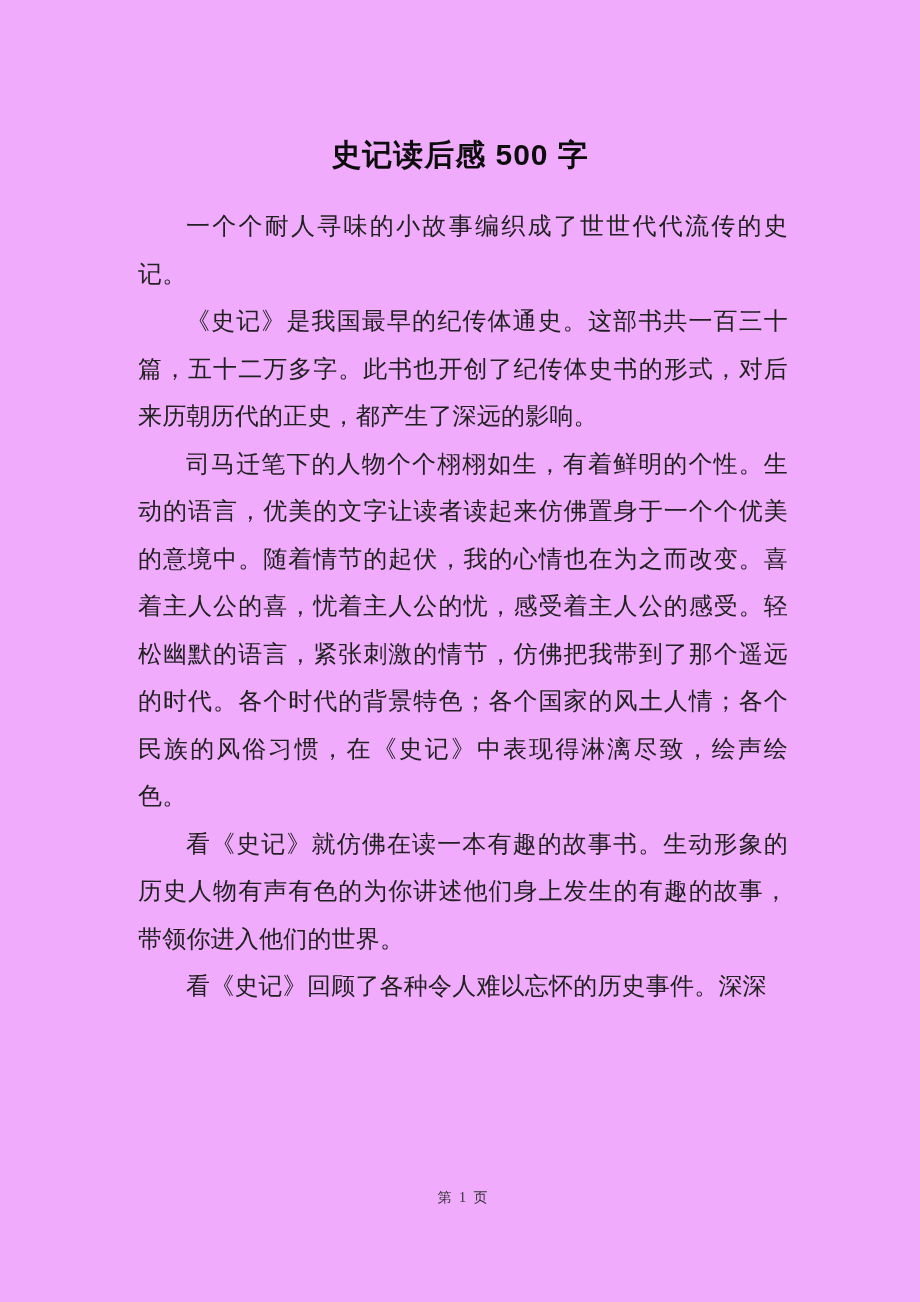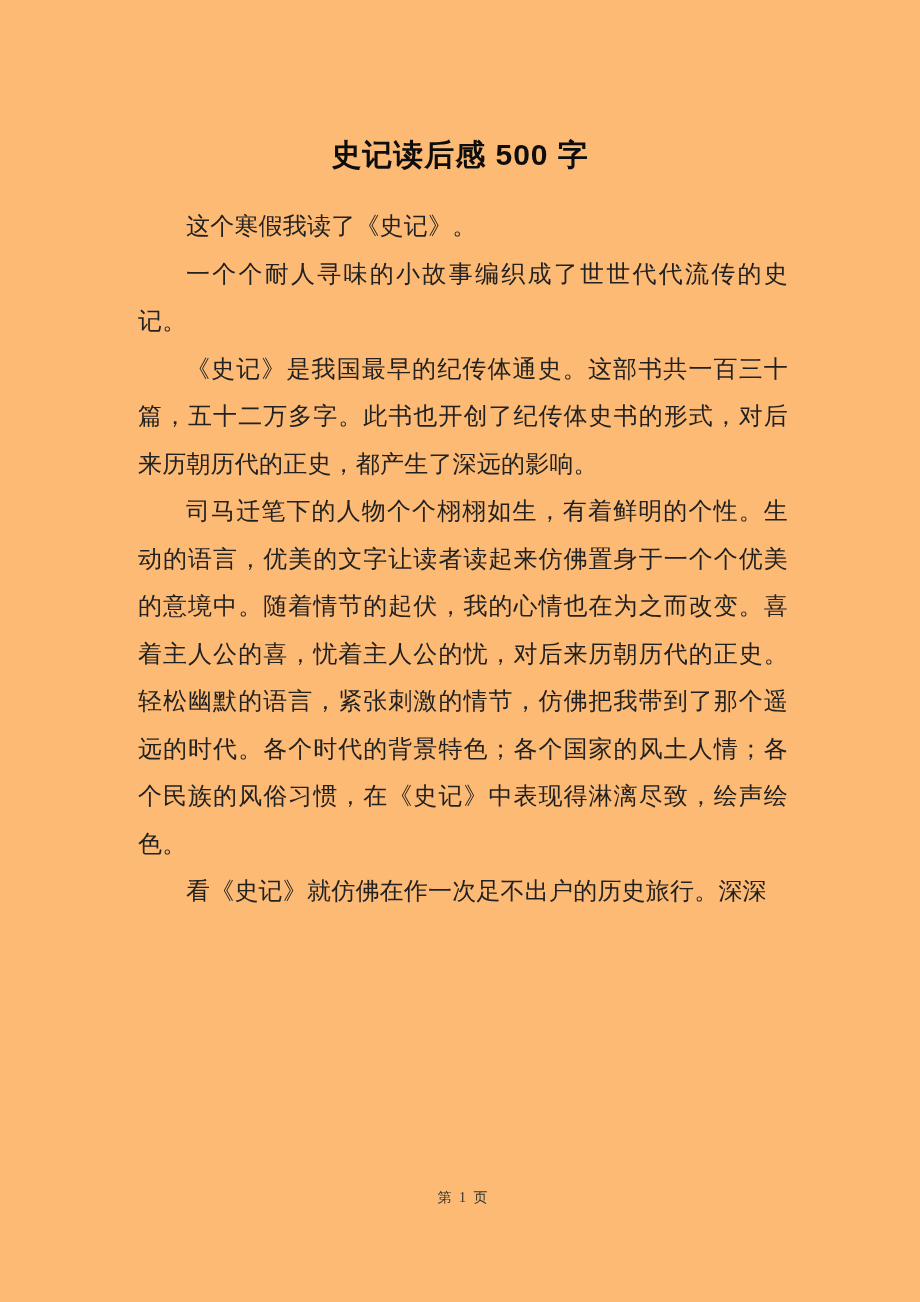--- a/index.html
+++ b/index.html
@@ -5,21 +5,21 @@
   html, body {
     margin: 0;
     padding: 0;
     background: #ffffff;
   }
   .page {
     position: relative;
     width: 920px;
     height: 1302px;
     margin: 0 auto;
-    background: #fdba74;
+    background: #f0abfc;
     overflow: hidden;
     box-sizing: border-box;
     padding-top: 136px;
   }
   .doc-title {
     margin: 0 0 30px 0;
     text-align: center;
     font-family: "Liberation Sans", "DejaVu Sans", sans-serif;
     font-weight: bold;
     font-size: 30px;
@@ -55,21 +55,21 @@
     letter-spacing: 2px;
   }
 </style>
 </head>
 <body>
 
 <div class="page">
   <h1 class="doc-title">史记读后感 500 字</h1>
 
   <div class="doc-body">
-      <p>这个寒假我读了《史记》。</p>
       <p>一个个耐人寻味的小故事编织成了世世代代流传的史记。</p>
       <p>《史记》是我国最早的纪传体通史。这部书共一百三十篇，五十二万多字。此书也开创了纪传体史书的形式，对后来历朝历代的正史，都产生了深远的影响。</p>
-      <p>司马迁笔下的人物个个栩栩如生，有着鲜明的个性。生动的语言，优美的文字让读者读起来仿佛置身于一个个优美的意境中。随着情节的起伏，我的心情也在为之而改变。喜着主人公的喜，忧着主人公的忧，对后来历朝历代的正史。轻松幽默的语言，紧张刺激的情节，仿佛把我带到了那个遥远的时代。各个时代的背景特色；各个国家的风土人情；各个民族的风俗习惯，在《史记》中表现得淋漓尽致，绘声绘色。</p>
-      <p>看《史记》就仿佛在作一次足不出户的历史旅行。深深</p>
+      <p>司马迁笔下的人物个个栩栩如生，有着鲜明的个性。生动的语言，优美的文字让读者读起来仿佛置身于一个个优美的意境中。随着情节的起伏，我的心情也在为之而改变。喜着主人公的喜，忧着主人公的忧，感受着主人公的感受。轻松幽默的语言，紧张刺激的情节，仿佛把我带到了那个遥远的时代。各个时代的背景特色；各个国家的风土人情；各个民族的风俗习惯，在《史记》中表现得淋漓尽致，绘声绘色。</p>
+      <p>看《史记》就仿佛在读一本有趣的故事书。生动形象的历史人物有声有色的为你讲述他们身上发生的有趣的故事，带领你进入他们的世界。</p>
+      <p>看《史记》回顾了各种令人难以忘怀的历史事件。深深</p>
     </div>
 
   <div class="doc-footer">第 1 页</div>
 </div>
 
 </body></html>

